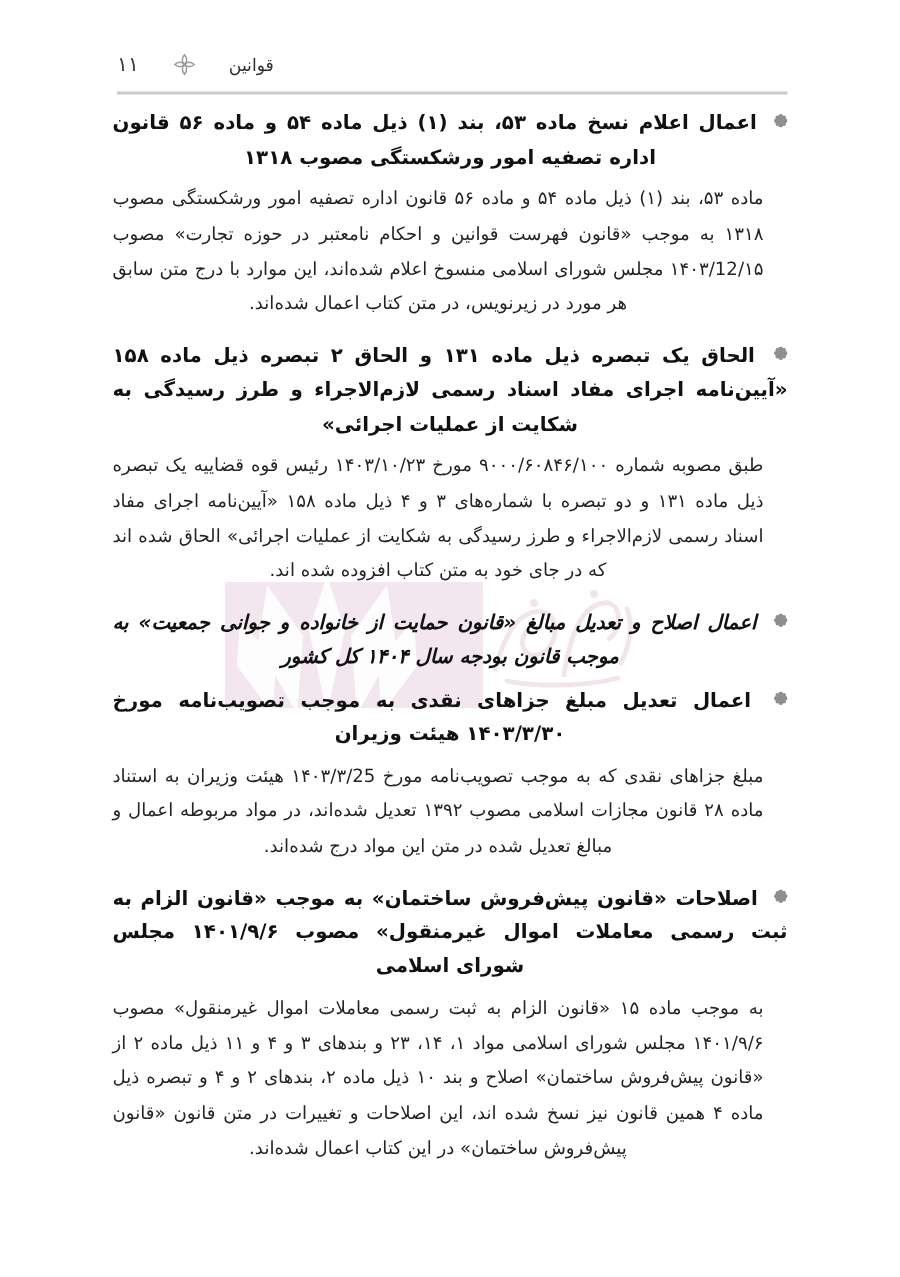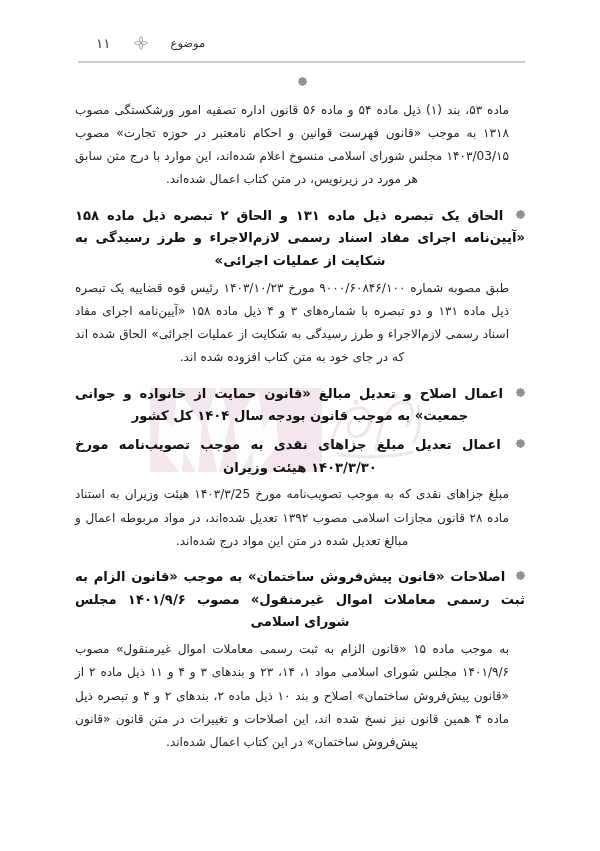--- a/index.html
+++ b/index.html
@@ -68,21 +68,20 @@
     display: flex;
     align-items: center;
     gap: 22px;
     height: 100%;
   }
   .folio {
     font-size: 13.5px;
     color: #3a3a3a;
     letter-spacing: .5px;
     font-family: "DejaVu Sans", "Liberation Sans", sans-serif;
-    margin-left: 18px;
   }
   .ornament {
     width: 16px;
     height: 16px;
     display: block;
     flex: 0 0 auto;
   }
   .running-title {
     font-size: 11.5px;
     color: #2f2f2f;
@@ -140,21 +139,21 @@
     font-size: 12.1px;
     line-height: 1.92;
     color: #242424;
     text-align: justify;
     text-align-last: center;
   }
 
   
   .sec-1 { margin-top: 2px; }
   .sec-2 { margin-top: 3px; }
-  .sec-3 { margin-top: 3px; }
+  .sec-3 { margin-top: 3px; font-style: italic; }
   .sec-4 { margin-top: 6px; }
   .sec-5 { margin-top: 2px; }
 </style>
 </head>
 <body>
 
 <div class="page">
 
   <div class="watermark">
     <svg class="watermark-mark" viewBox="0 0 120 96" aria-hidden="true">
@@ -184,21 +183,21 @@
       <span class="folio">۱۱</span>
       <svg class="ornament" viewBox="0 0 16 16" aria-hidden="true">
         <g fill="none" stroke="#9a9a9a" stroke-width="1">
           <path d="M8 1.5 C10 4 10 6 8 8 C6 6 6 4 8 1.5 Z"></path>
           <path d="M8 14.5 C10 12 10 10 8 8 C6 10 6 12 8 14.5 Z"></path>
           <path d="M1.5 8 C4 10 6 10 8 8 C6 6 4 6 1.5 8 Z"></path>
           <path d="M14.5 8 C12 10 10 10 8 8 C10 6 12 6 14.5 8 Z"></path>
         </g>
         <circle cx="8" cy="8" r="1.1" fill="#9a9a9a"></circle>
       </svg>
-      <span class="running-title">موضوع</span>
+      <span class="running-title">قوانین</span>
     </div>
   </div>
   <div class="header-rule"></div>
 
   <div class="content">
 
     <div class="section sec-1">
       <h2 class="heading">
         <svg class="bullet" viewBox="0 0 10 10" aria-hidden="true">
           <g fill="#8e8e8e">
@@ -206,22 +205,23 @@
               <circle cx="5" cy="8.3" r="1.7"></circle>
             <circle cx="1.7" cy="5" r="1.7"></circle>
               <circle cx="8.3" cy="5" r="1.7"></circle>
             <circle cx="2.6" cy="2.6" r="1.5"></circle>
               <circle cx="7.4" cy="2.6" r="1.5"></circle>
             <circle cx="2.6" cy="7.4" r="1.5"></circle>
               <circle cx="7.4" cy="7.4" r="1.5"></circle>
             <circle cx="5" cy="5" r="2.3"></circle>
           </g>
         </svg>
-      </h2>
-      <p class="body">ماده ۵۳، بند (۱) ذیل ماده ۵۴ و ماده ۵۶ قانون اداره تصفیه امور ورشکستگی مصوب ۱۳۱۸ به موجب «قانون فهرست قوانین و احکام نامعتبر در حوزه تجارت» مصوب ۱۴۰۳/03/۱۵ مجلس شورای اسلامی منسوخ اعلام شده‌اند، این موارد با درج متن سابق هر مورد در زیرنویس، در متن کتاب اعمال شده‌اند.</p>
+        <span class="htext">اعمال اعلام نسخ ماده ۵۳، بند (۱) ذیل ماده ۵۴ و ماده ۵۶ قانون اداره تصفیه امور ورشکستگی مصوب ۱۳۱۸</span>
+      </h2>
+      <p class="body">ماده ۵۳، بند (۱) ذیل ماده ۵۴ و ماده ۵۶ قانون اداره تصفیه امور ورشکستگی مصوب ۱۳۱۸ به موجب «قانون فهرست قوانین و احکام نامعتبر در حوزه تجارت» مصوب ۱۴۰۳/12/۱۵ مجلس شورای اسلامی منسوخ اعلام شده‌اند، این موارد با درج متن سابق هر مورد در زیرنویس، در متن کتاب اعمال شده‌اند.</p>
     </div>
 
     <div class="section sec-2">
       <h2 class="heading">
         <svg class="bullet" viewBox="0 0 10 10" aria-hidden="true">
           <g fill="#8e8e8e">
             <circle cx="5" cy="1.7" r="1.7"></circle>
               <circle cx="5" cy="8.3" r="1.7"></circle>
             <circle cx="1.7" cy="5" r="1.7"></circle>
               <circle cx="8.3" cy="5" r="1.7"></circle>

